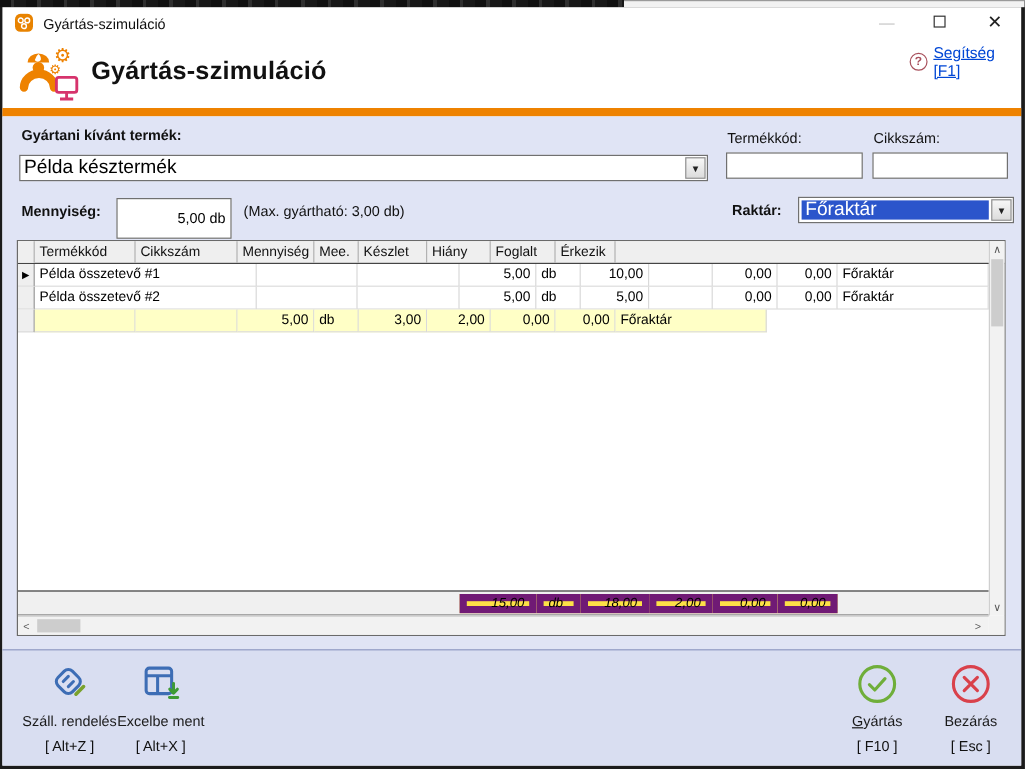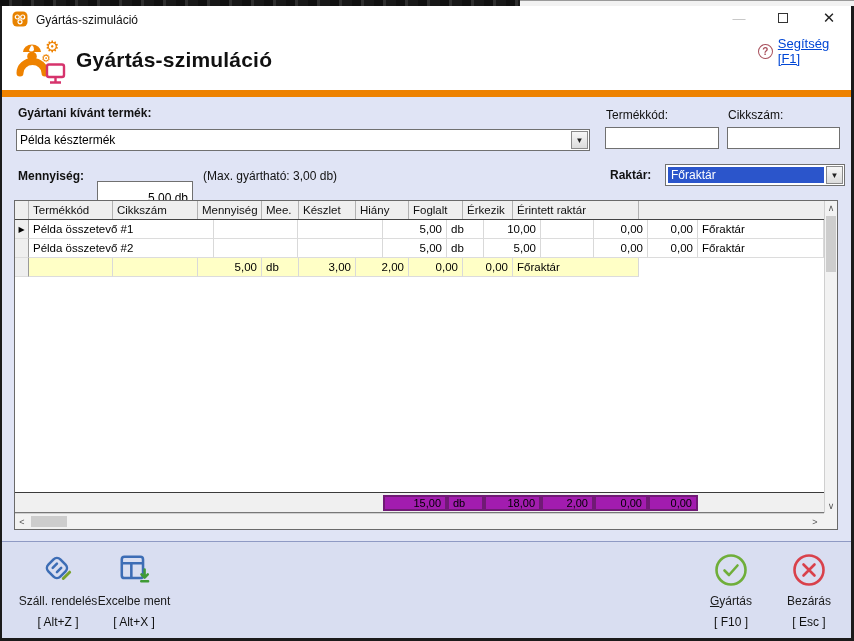--- a/index.html
+++ b/index.html
@@ -34,21 +34,21 @@
 
   .accent-bar { position:absolute; left:2px; top:90px; width:849px; height:7px; background:#ee8200; }
   .content { position:absolute; left:2px; top:97px; width:849px; height:444px; background:#e0e4f5; }
 
   
   .lbl { position:absolute; font-size:12px; color:#111; }
   .lbl.b { font-weight:bold; }
   .tb { position:absolute; background:#fff; border:1px solid #707070; font-size:12px; color:#000;
         display:flex; align-items:center; padding:0 4px; }
   .combo { position:absolute; background:#fff; border:1px solid #707070; display:flex; align-items:center; }
-  .combo .val { flex:1; font-size:12px; padding:0 3px; height:100%; display:flex; align-items:center; }
+  .combo .val { flex:1; font-size:16px; padding:0 3px; height:100%; display:flex; align-items:center; }
   .combo .sel { background:#2b55cb; color:#fff; margin:2px; height:calc(100% - 4px); }
   .drop-btn { width:17px; height:calc(100% - 2px); margin-right:1px; background:linear-gradient(#f7f7f7,#dcdcdc);
     border:1px solid #8a8a8a; display:flex; align-items:center; justify-content:center; font-size:8px; color:#222; }
 
   
   .grid { position:absolute; left:14px; top:200px; width:824px; height:330px; background:#fff; border:1px solid #6a6a6a; }
   .g-inner { position:relative; width:100%; height:100%; }
   .g-row { display:flex; height:19px; }
   .g-head { background:#efefef; border-bottom:1px solid #444; }
   .cell { height:100%; border-right:1px solid #d9d9d9; font-size:11.5px; color:#000;
@@ -57,22 +57,22 @@
   .g-body .cell { border-bottom:1px solid #dcdcdc; }
   .sel-cell { background:#efefef; border-right:1px solid #9a9a9a; justify-content:center; padding:0; font-size:8px; color:#000; }
   .num { justify-content:flex-end;text-align:right; }
   .hl .cell { background:#ffffc6; }
   .hl .sel-cell { background:#efefef; }
   .cw0{width:14px}.cw1{width:185px}.cw2{width:84px}.cw3{width:85px}.cw4{width:64px}.cw5{width:37px}
   .cw6{width:57px}.cw7{width:53px}.cw8{width:54px}.cw9{width:50px}.cw10{width:126px}
 
   .summary { position:absolute; left:0; top:291px; width:809px; height:21px; background:#f0f0f0;
              border-top:1px solid #3a3a3a; border-bottom:1px solid #777; }
-  .sum-box { position:absolute; top:2px; height:16px; background:#a21caf; border:2px solid #701a75;
-             font-size:11px; display:flex; align-items:center; padding:0 4px; }
+  .sum-box { position:absolute; top:2px; height:16px; background:#fde047; border:6px solid #701a75;
+             font-size:11px; display:flex; align-items:center; padding:0 4px;font-style:italic; }
   .sum-box.num { justify-content:flex-end; }
 
   .vscroll { position:absolute; right:0; top:0; width:13px; height:312px; background:#f2f2f2; border-left:1px solid #cfcfcf; }
   .hscroll { position:absolute; left:0; bottom:0; width:809px; height:16px; background:#f2f2f2; border-top:1px solid #cfcfcf; }
   .sb-arrow { position:absolute; color:#555; font-size:9px; display:flex; align-items:center; justify-content:center; }
   .v-up { top:0; left:0; width:12px; height:14px; }
   .v-dn { bottom:0; left:0; width:12px; height:14px; }
   .v-thumb { position:absolute; left:1px; top:15px; width:10px; height:56px; background:#cdcdcd; }
   .h-lt { left:0; top:0; width:14px; height:15px; }
   .h-rt { right:2px; top:0; width:14px; height:15px; }
@@ -139,21 +139,21 @@
       </span>
   </div>
 
   <div class="lbl" style="left:606px; top:108px;">Termékkód:</div>
   <div class="tb" style="left:605px; top:127px; width:114px; height:22px;"></div>
 
   <div class="lbl" style="left:728px; top:108px;">Cikkszám:</div>
   <div class="tb" style="left:727px; top:127px; width:113px; height:22px;"></div>
 
   <div class="lbl b" style="left:18px; top:169px;">Mennyiség:</div>
-  <div class="tb" style="left:97px; top:165px; width:96px; height:34px; justify-content:flex-end;margin-top:16px;">5,00 db</div>
+  <div class="tb" style="left:97px; top:165px; width:96px; height:34px; justify-content:flex-end;">5,00 db</div>
   <div class="lbl" style="left:203px; top:169px;">(Max. gyártható: 3,00 db)</div>
 
   <div class="lbl b" style="left:610px; top:168px;">Raktár:</div>
   <div class="combo" style="left:665px; top:164px; width:180px; height:22px;">
     <span class="val sel">Főraktár</span>
     <span class="drop-btn">
         <span>▼</span>
       </span>
   </div>
 
@@ -162,21 +162,20 @@
       <div class="g-row g-head">
         <span class="cell sel-cell cw0"></span>
         <span class="cell cw2">Termékkód</span>
         <span class="cell cw3">Cikkszám</span>
         <span class="cell cw4">Mennyiség</span>
         <span class="cell cw5">Mee.</span>
         <span class="cell cw6">Készlet</span>
         <span class="cell cw7">Hiány</span>
         <span class="cell cw8">Foglalt</span>
         <span class="cell cw9">Érkezik</span>
-        <span class="cell cw10">Érintett raktár</span>
       </div>
       <div class="g-body">
         <div class="g-row">
           <span class="cell sel-cell cw0">▶</span>
           <span class="cell cw1">Példa összetevő #1</span>
           <span class="cell cw2"></span>
           <span class="cell cw3"></span>
           <span class="cell cw4 num">5,00</span>
           <span class="cell cw5">db</span>
           <span class="cell cw6 num">10,00</span>

